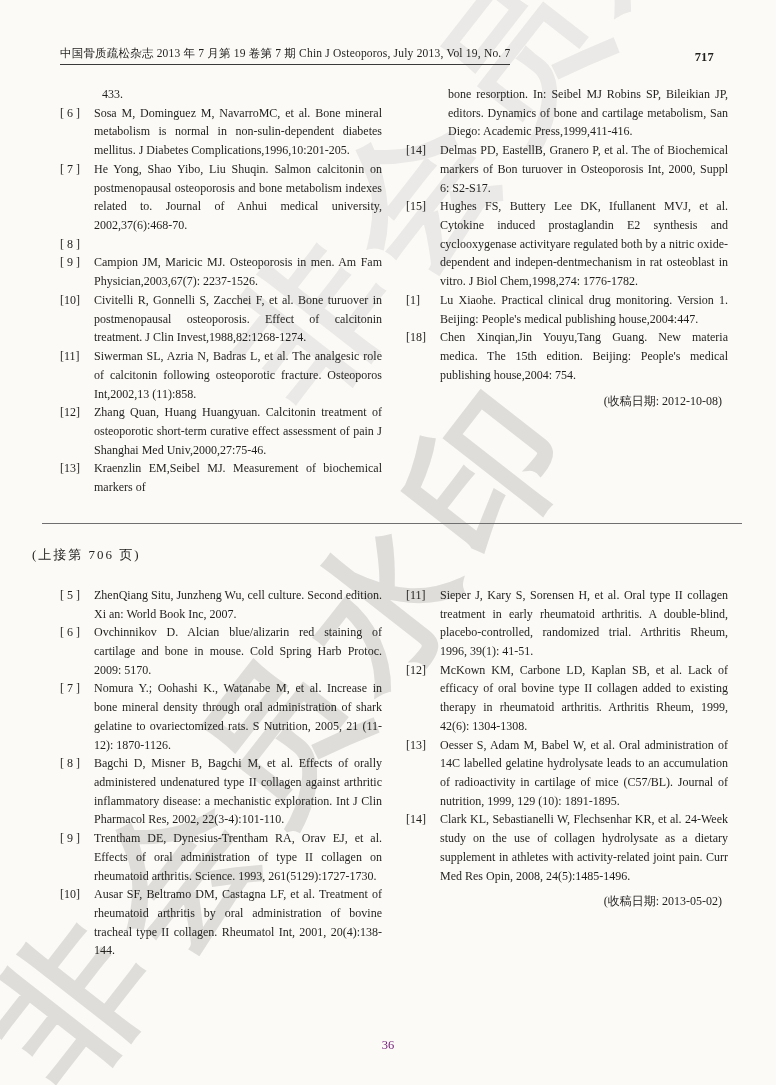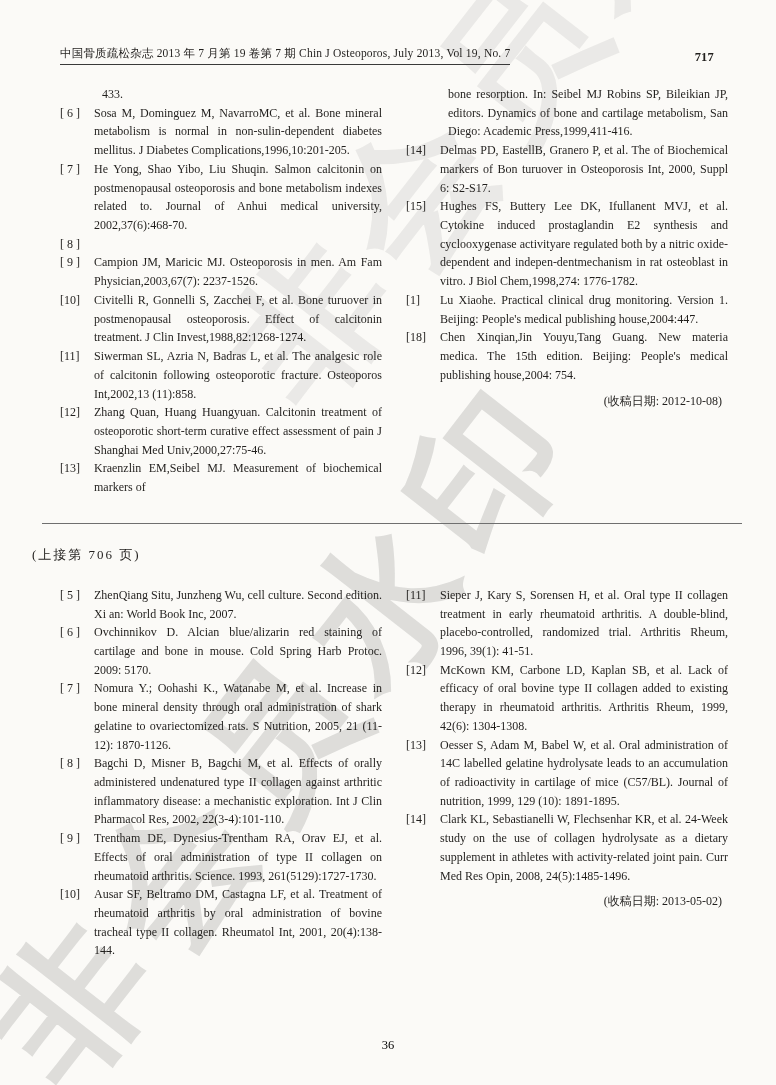--- a/index.html
+++ b/index.html
@@ -79,21 +79,21 @@
   .continued-note{
     font-size:13px;
     margin:22px 0 22px -28px;
     letter-spacing:2px;
   }
   .footer{
     position:absolute;
     bottom:32px;left:0;right:0;
     text-align:center;
     font-size:12.5px;
-    color:#000000;
+    color:#701a75;
   }
   
   .watermark{
     position:absolute;
     z-index:1;
     font-family:"DejaVu Sans",sans-serif;
     font-weight:700;
     white-space:nowrap;
     pointer-events:none;
     user-select:none;

